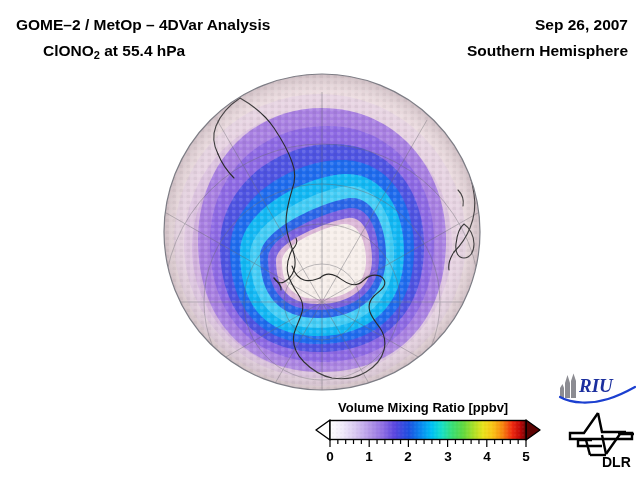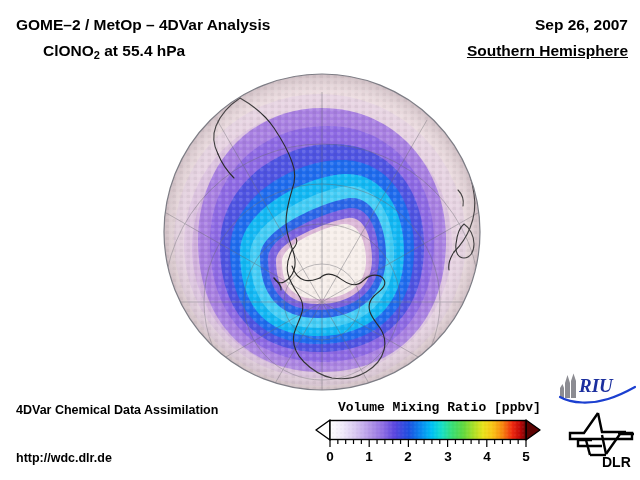--- a/index.html
+++ b/index.html
@@ -10,28 +10,28 @@
     overflow:hidden;
     position:relative;
   }
   #stage{position:absolute;left:2px;top:0;width:640px;height:480px;}
 
   .txt{position:absolute;font-weight:bold;color:#000;white-space:nowrap;}
 
   #title-line1{left:14px;top:16px;font-size:15.5px;}
   #title-line2{left:14px;top:42px;font-size:15.5px;margin-left:27px;}
   #date-line{right:14px;top:16px;font-size:15.5px;text-align:left;}
-  #hemi-line{right:14px;top:42px;font-size:15.5px;text-align:right;text-decoration:underline;}
+  #hemi-line{right:14px;top:42px;font-size:15.5px;text-align:right;}
   .sub{font-size:11px;vertical-align:-3px;}
 
   #foot1{left:14px;top:403px;font-size:12.5px;}
   #foot2{left:14px;top:427px;font-size:12.5px;}
   #foot3{left:14px;top:451px;font-size:12.5px;}
 
-  #cb-title{left:336px;top:400px;font-size:13px;font-family:Liberation Mono, monospace;}
+  #cb-title{left:336px;top:400px;font-size:13px;}
 
   #cbar-wrap{position:absolute;left:312px;top:418px;width:228px;height:24px;}
   #cbar-wrap svg{display:block;}
 
   #cb-ticks{position:absolute;left:312px;top:440px;width:228px;height:10px;}
   #cb-labels{position:absolute;left:300px;top:449px;width:252px;height:20px;}
   .cb-lab{position:absolute;font-size:13.5px;font-weight:bold;color:#000;
           transform:translateX(-50%);}
 
   #globe-wrap{position:absolute;left:160px;top:72px;width:320px;height:320px;}
@@ -306,22 +306,20 @@
 
   <div id="cb-labels">
     <span class="cb-lab" style="left:28px">0</span>
     <span class="cb-lab" style="left:67px">1</span>
     <span class="cb-lab" style="left:106px">2</span>
     <span class="cb-lab" style="left:146px">3</span>
     <span class="cb-lab" style="left:185px">4</span>
     <span class="cb-lab" style="left:224px">5</span>
   </div>
 
-  <div class="txt" id="foot1">4DVar Chemical Data Assimilation</div>
-  <div class="txt" id="foot3">http://wdc.dlr.de</div>
 
   <svg id="riu-logo" viewBox="0 0 80 34">
 
     <g fill="#8c8c92">
       <path d="M7 26 L7 11 L9.5 3 L12 11 L12 26 Z"></path>
       <path d="M13 26 L13 9 L15.5 1.5 L18 9 L18 26 Z"></path>
       <path d="M2 26 L2 16 L4.5 12 L6 16 L6 26 Z"></path>
     </g>
 
     <text x="21" y="20" font-family="'Liberation Serif',serif" font-size="19" font-style="italic" font-weight="bold" fill="#1b2f9e">RIU</text>

